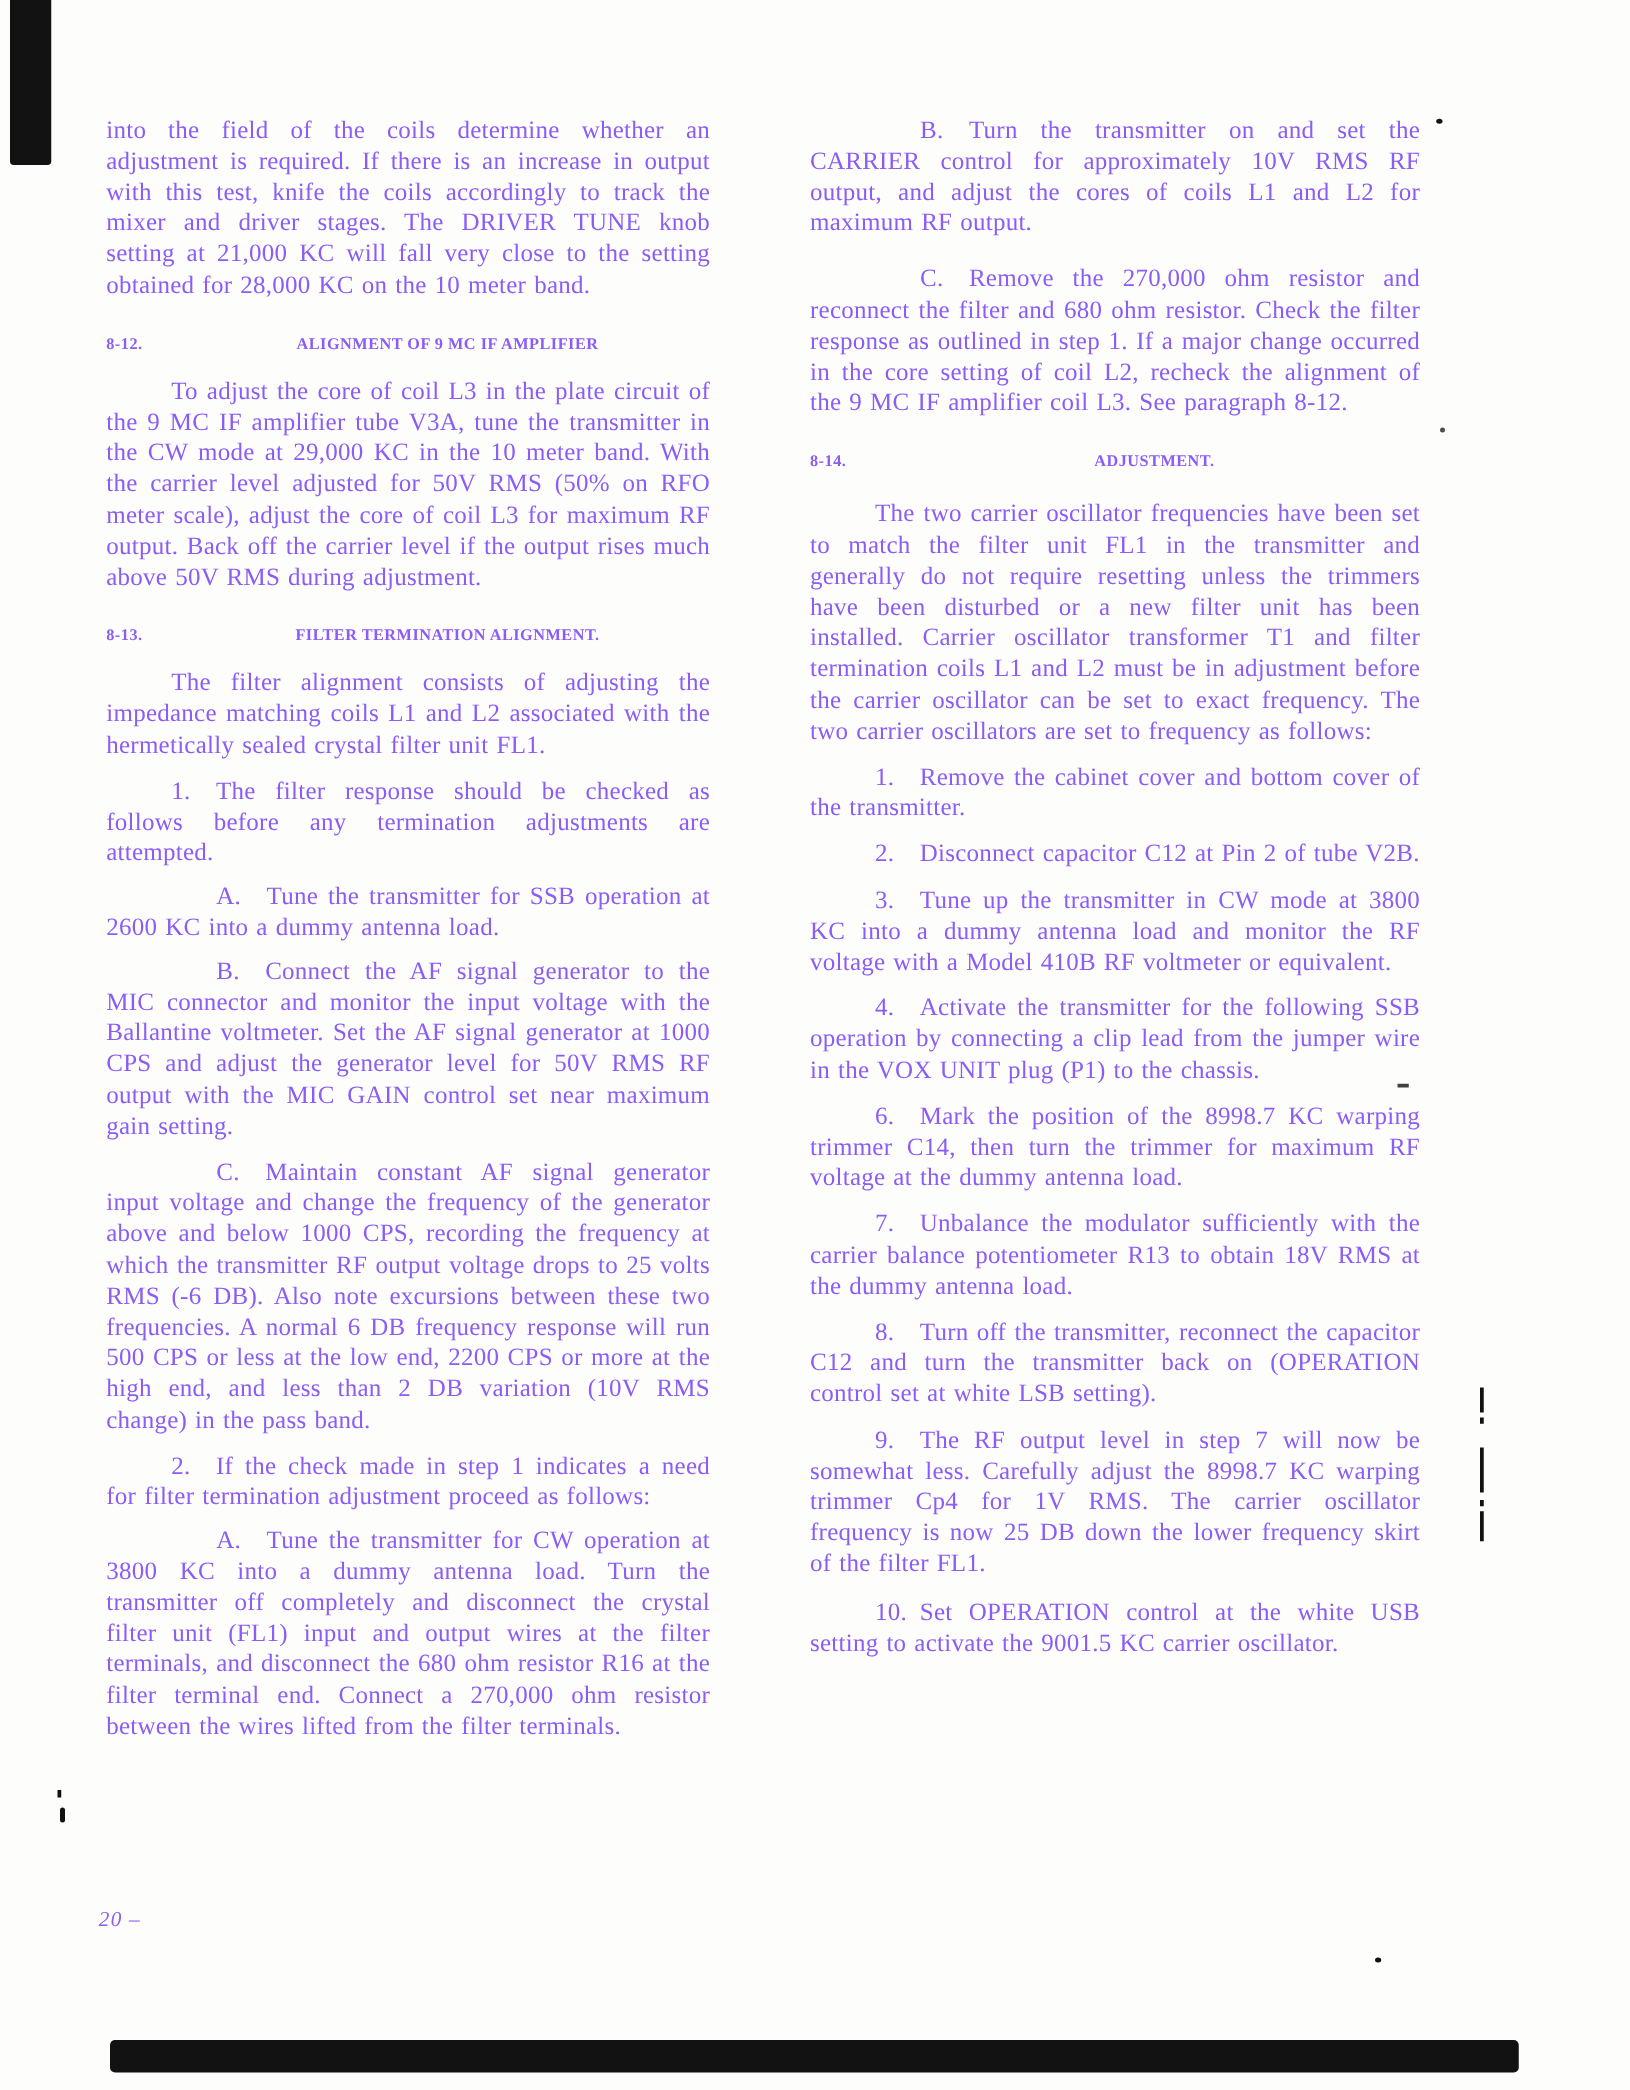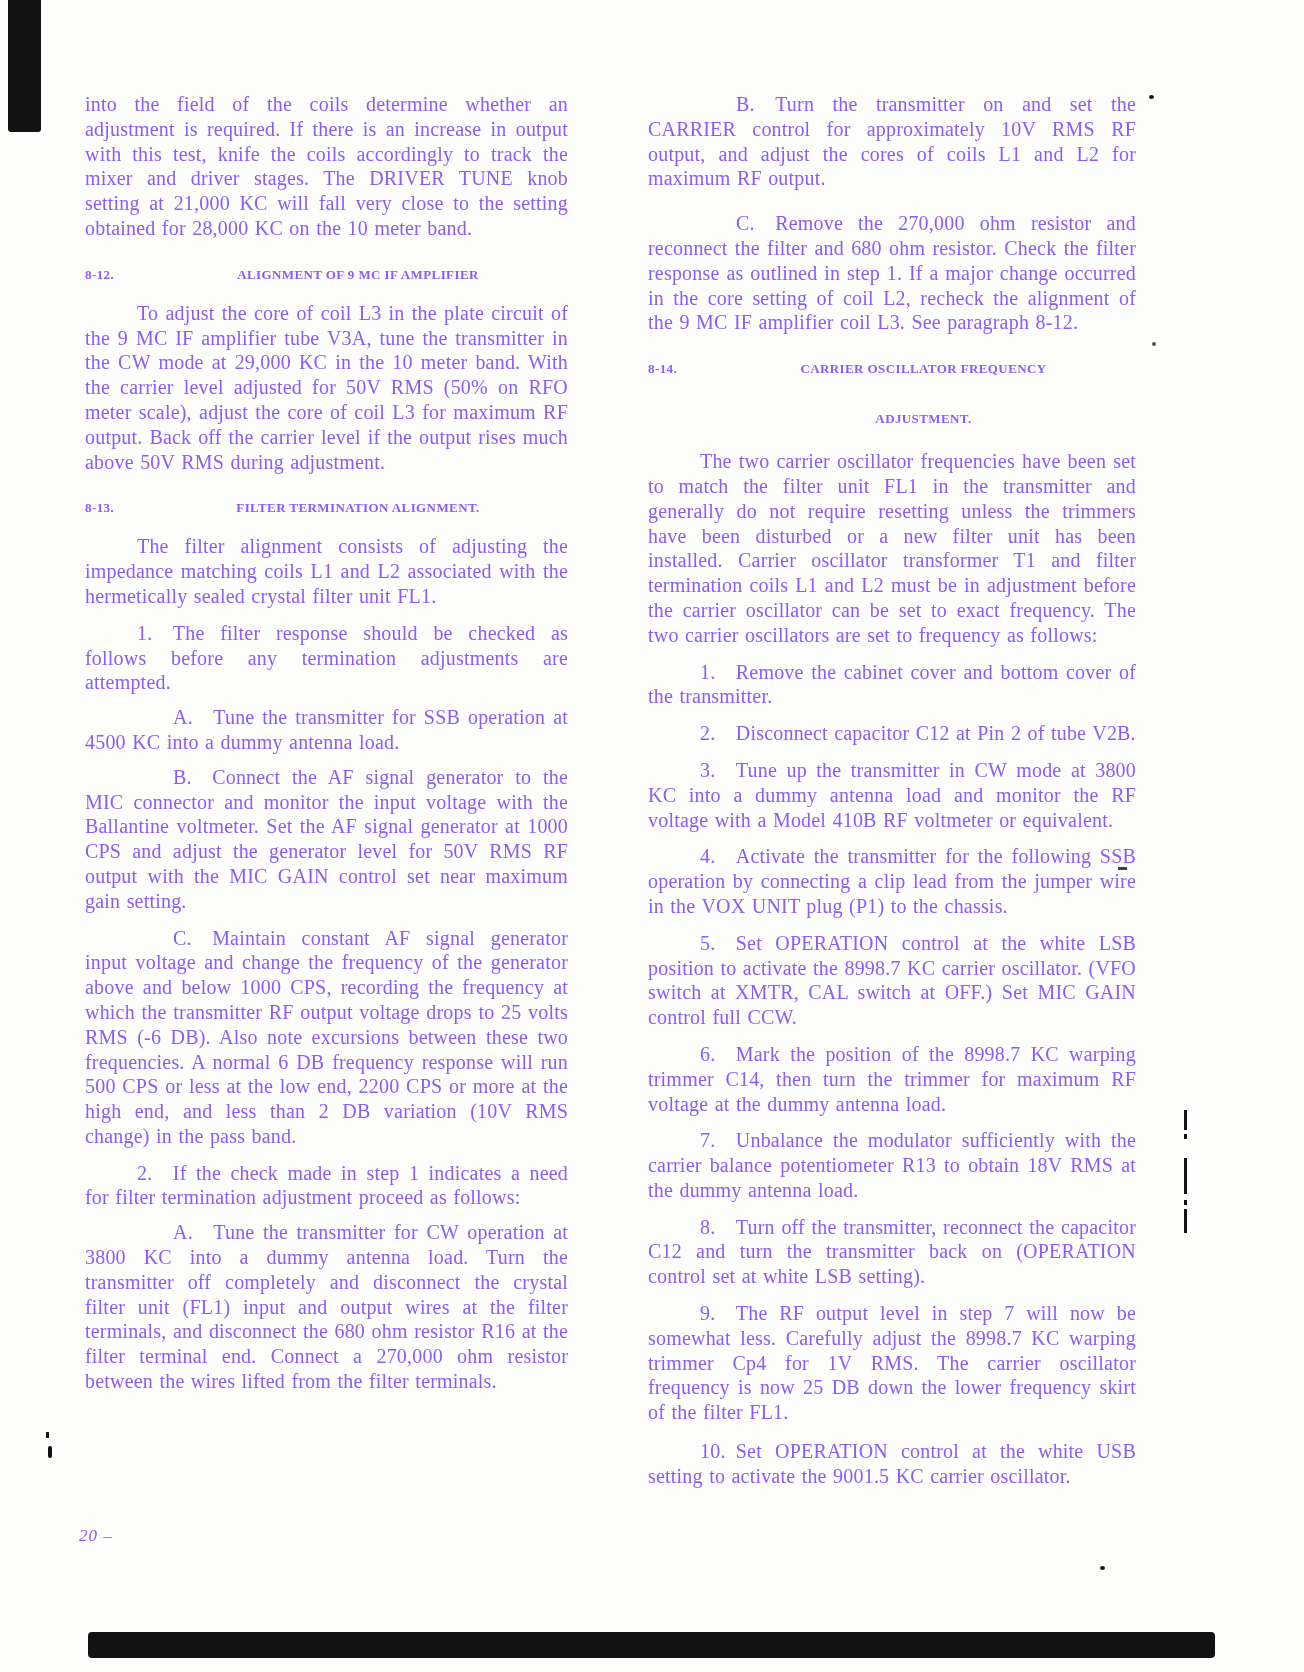--- a/index.html
+++ b/index.html
@@ -93,43 +93,41 @@
 
     <p class="body ind g10">To adjust the core of coil L3 in the plate circuit of the 9 MC IF amplifier tube V3A, tune the transmitter in the CW mode at 29,000 KC in the 10 meter band. With the carrier level adjusted for 50V RMS (50% on RFO meter scale), adjust the core of coil L3 for maximum RF output. Back off the carrier level if the output rises much above 50V RMS during adjustment.</p>
 
     <div class="heading g14">
       <span class="hnum">8-13.</span>
       <span class="hline">FILTER TERMINATION ALIGNMENT.</span>
     </div>
 
     <p class="body ind g10">The filter alignment consists of adjusting the impedance matching coils L1 and L2 associated with the hermetically sealed crystal filter unit FL1.</p>
     <p class="body ind g12">1.  The filter response should be checked as follows before any termination adjustments are attempted.</p>
-    <p class="body indL g10">A.  Tune the transmitter for SSB op­eration at 4500 KC into a dummy antenna load.</p>
+    <p class="body indL g10">A.  Tune the transmitter for SSB op­eration at 2600 KC into a dummy antenna load.</p>
     <p class="body indL g10">B.  Connect the AF signal generator to the MIC connector and monitor the input voltage with the Ballantine voltmeter. Set the AF signal generator at 1000 CPS and adjust the generator level for 50V RMS RF output with the MIC GAIN control set near maximum gain setting.</p>
     <p class="body indL g12">C.  Maintain constant AF signal gen­erator input voltage and change the frequency of the generator above and below 1000 CPS, record­ing the frequency at which the transmitter RF output voltage drops to 25 volts RMS (-6 DB). Also note excursions between these two frequen­cies. A normal 6 DB frequency response will run 500 CPS or less at the low end, 2200 CPS or more at the high end, and less than 2 DB variation (10V RMS change) in the pass band.</p>
     <p class="body ind g12">2.  If the check made in step 1 indicates a need for filter termination adjustment proceed as follows:</p>
     <p class="body indL g10">A.  Tune the transmitter for CW op­eration at 3800 KC into a dummy antenna load. Turn the transmitter off completely and dis­connect the crystal filter unit (FL1) input and output wires at the filter terminals, and disconnect the 680 ohm resistor R16 at the filter terminal end. Connect a 270,000 ohm resistor between the wires lifted from the filter terminals.</p>
   </div>
 
   <div class="col col-right">
     <p class="body indL">B.  Turn the transmitter on and set the CARRIER control for approximately 10V RMS RF output, and adjust the cores of coils L1 and L2 for maximum RF output.</p>
     <p class="body indL g20">C.  Remove the 270,000 ohm resistor and reconnect the filter and 680 ohm resistor. Check the filter response as outlined in step 1. If a major change occurred in the core setting of coil L2, recheck the alignment of the 9 MC IF amplifier coil L3. See paragraph 8-12.</p>
 
     <div class="heading g16">
       <span class="hnum">8-14.</span>
-      <span class="hline">CARRIER OSCILLATOR FREQUENCY</span>
       <span class="hline">ADJUSTMENT.</span>
     </div>
 
     <p class="body ind g14">The two carrier oscillator frequencies have been set to match the filter unit FL1 in the trans­mitter and generally do not require resetting unless the trimmers have been disturbed or a new filter unit has been installed. Carrier oscillator transformer T1 and filter termination coils L1 and L2 must be in adjustment before the carrier oscillator can be set to exact frequency. The two carrier oscillators are set to frequency as follows:</p>
     <p class="body ind g12">1.  Remove the cabinet cover and bottom cover of the transmitter.</p>
     <p class="body ind g12">2.  Disconnect capacitor C12 at Pin 2 of tube V2B.</p>
     <p class="body ind g12">3.  Tune up the transmitter in CW mode at 3800 KC into a dummy antenna load and monitor the RF voltage with a Model 410B RF voltmeter or equivalent.</p>
     <p class="body ind g12">4.  Activate the transmitter for the follow­ing SSB operation by connecting a clip lead from the jumper wire in the VOX UNIT plug (P1) to the chassis.</p>
-    <p class="body ind g12">5.  Set OPERATION control at the white LSB position to activate the 8998.7 KC carrier oscillator. (VFO switch at XMTR, CAL switch at OFF.) Set MIC GAIN control full CCW.</p>
     <p class="body ind g12">6.  Mark the position of the 8998.7 KC warping trimmer C14, then turn the trimmer for maximum RF voltage at the dummy antenna load.</p>
     <p class="body ind g12">7.  Unbalance the modulator sufficiently with the carrier balance potentiometer R13 to obtain 18V RMS at the dummy antenna load.</p>
     <p class="body ind g12">8.  Turn off the transmitter, reconnect the capacitor C12 and turn the transmitter back on (OPERATION control set at white LSB setting).</p>
     <p class="body ind g12">9.  The RF output level in step 7 will now be somewhat less. Carefully adjust the 8998.7 KC warping trimmer Cp4 for 1V RMS. The carrier oscillator frequency is now 25 DB down the lower frequency skirt of the filter FL1.</p>
     <p class="body ind g14">10. Set OPERATION control at the white USB setting to activate the 9001.5 KC carrier oscillator.</p>
   </div>
 
   <div class="pagenum">20 –</div>
 </div>
 

